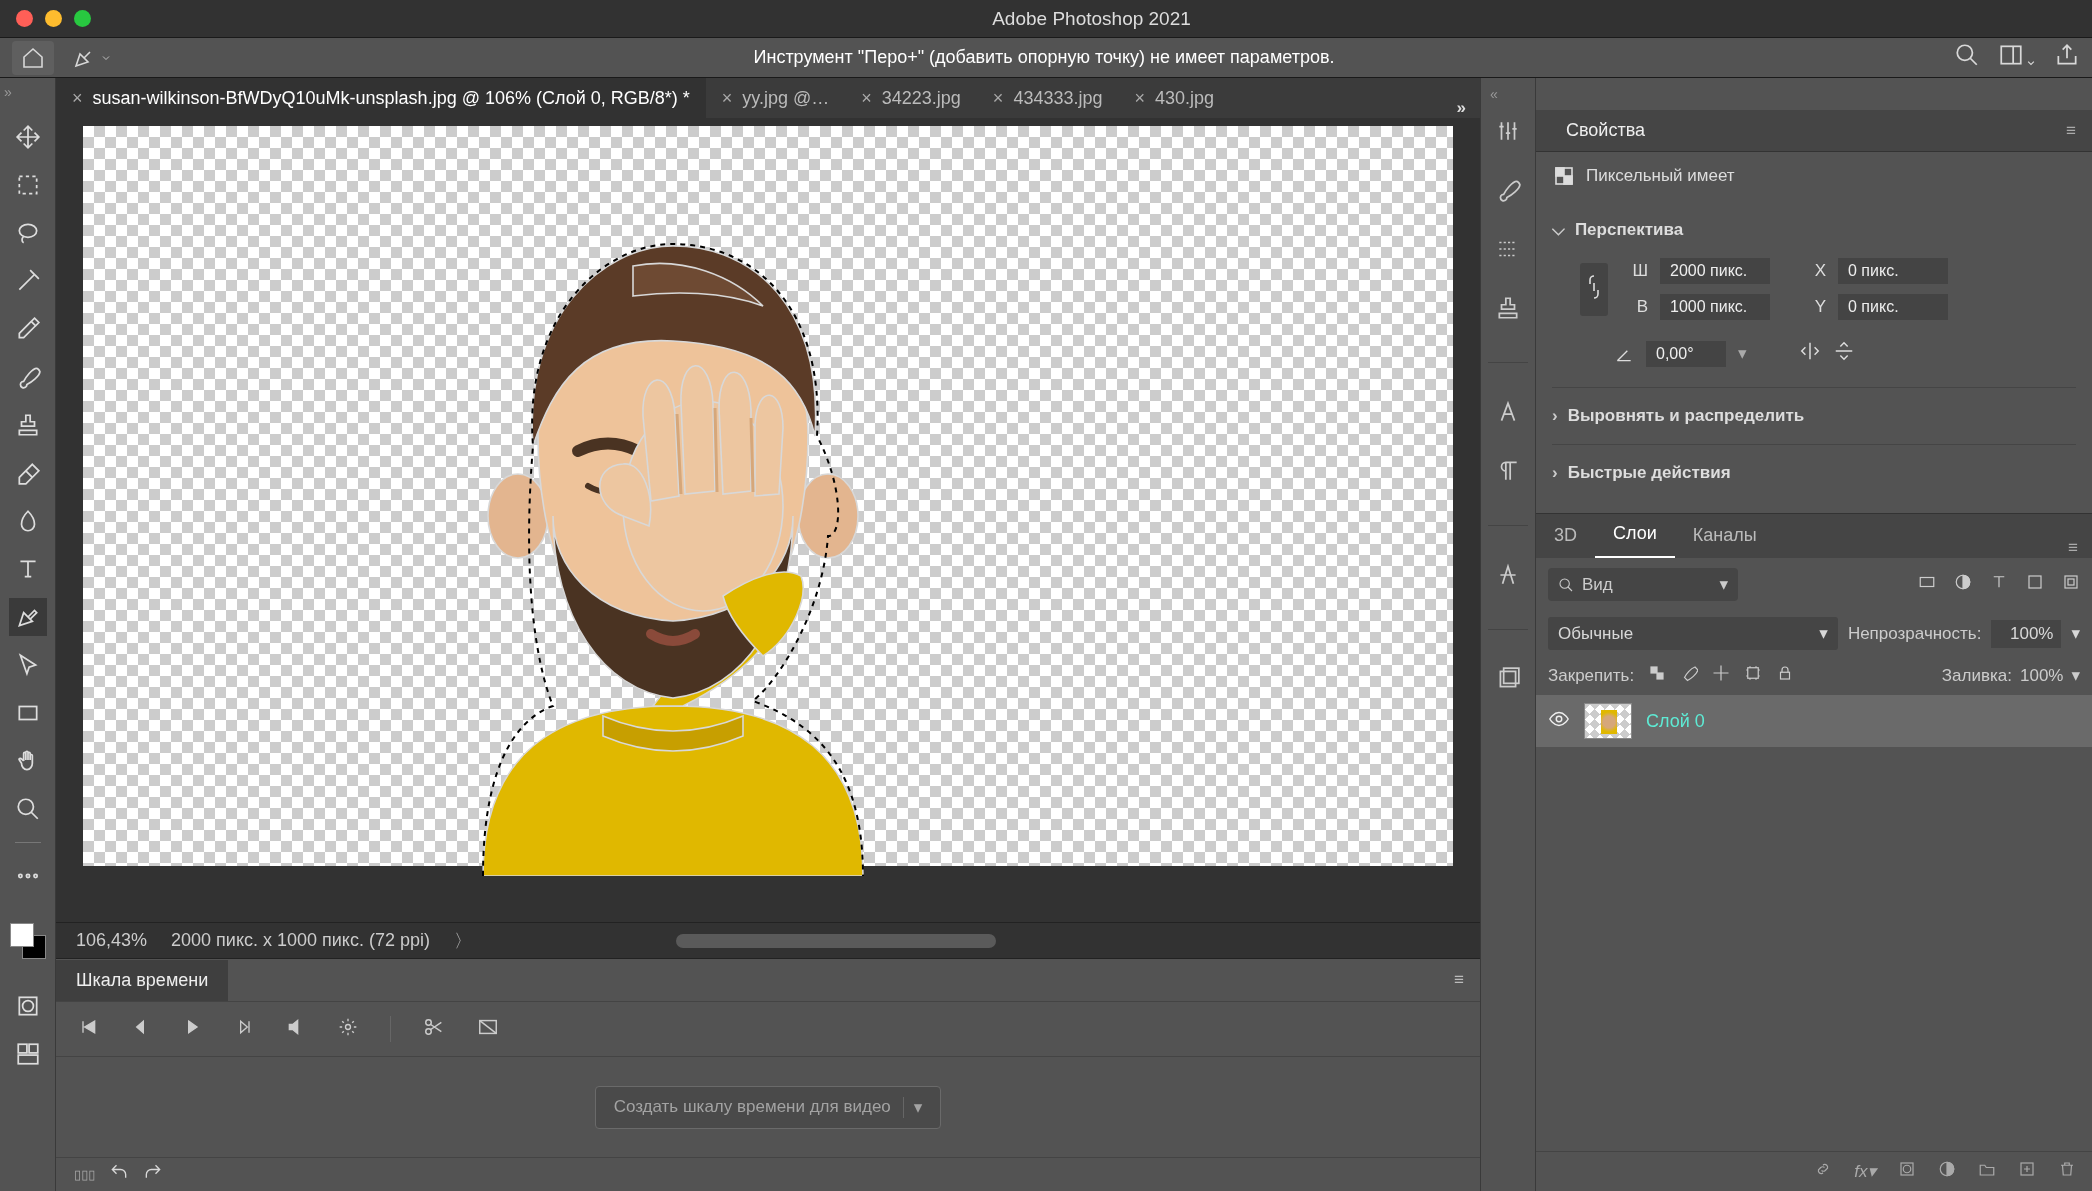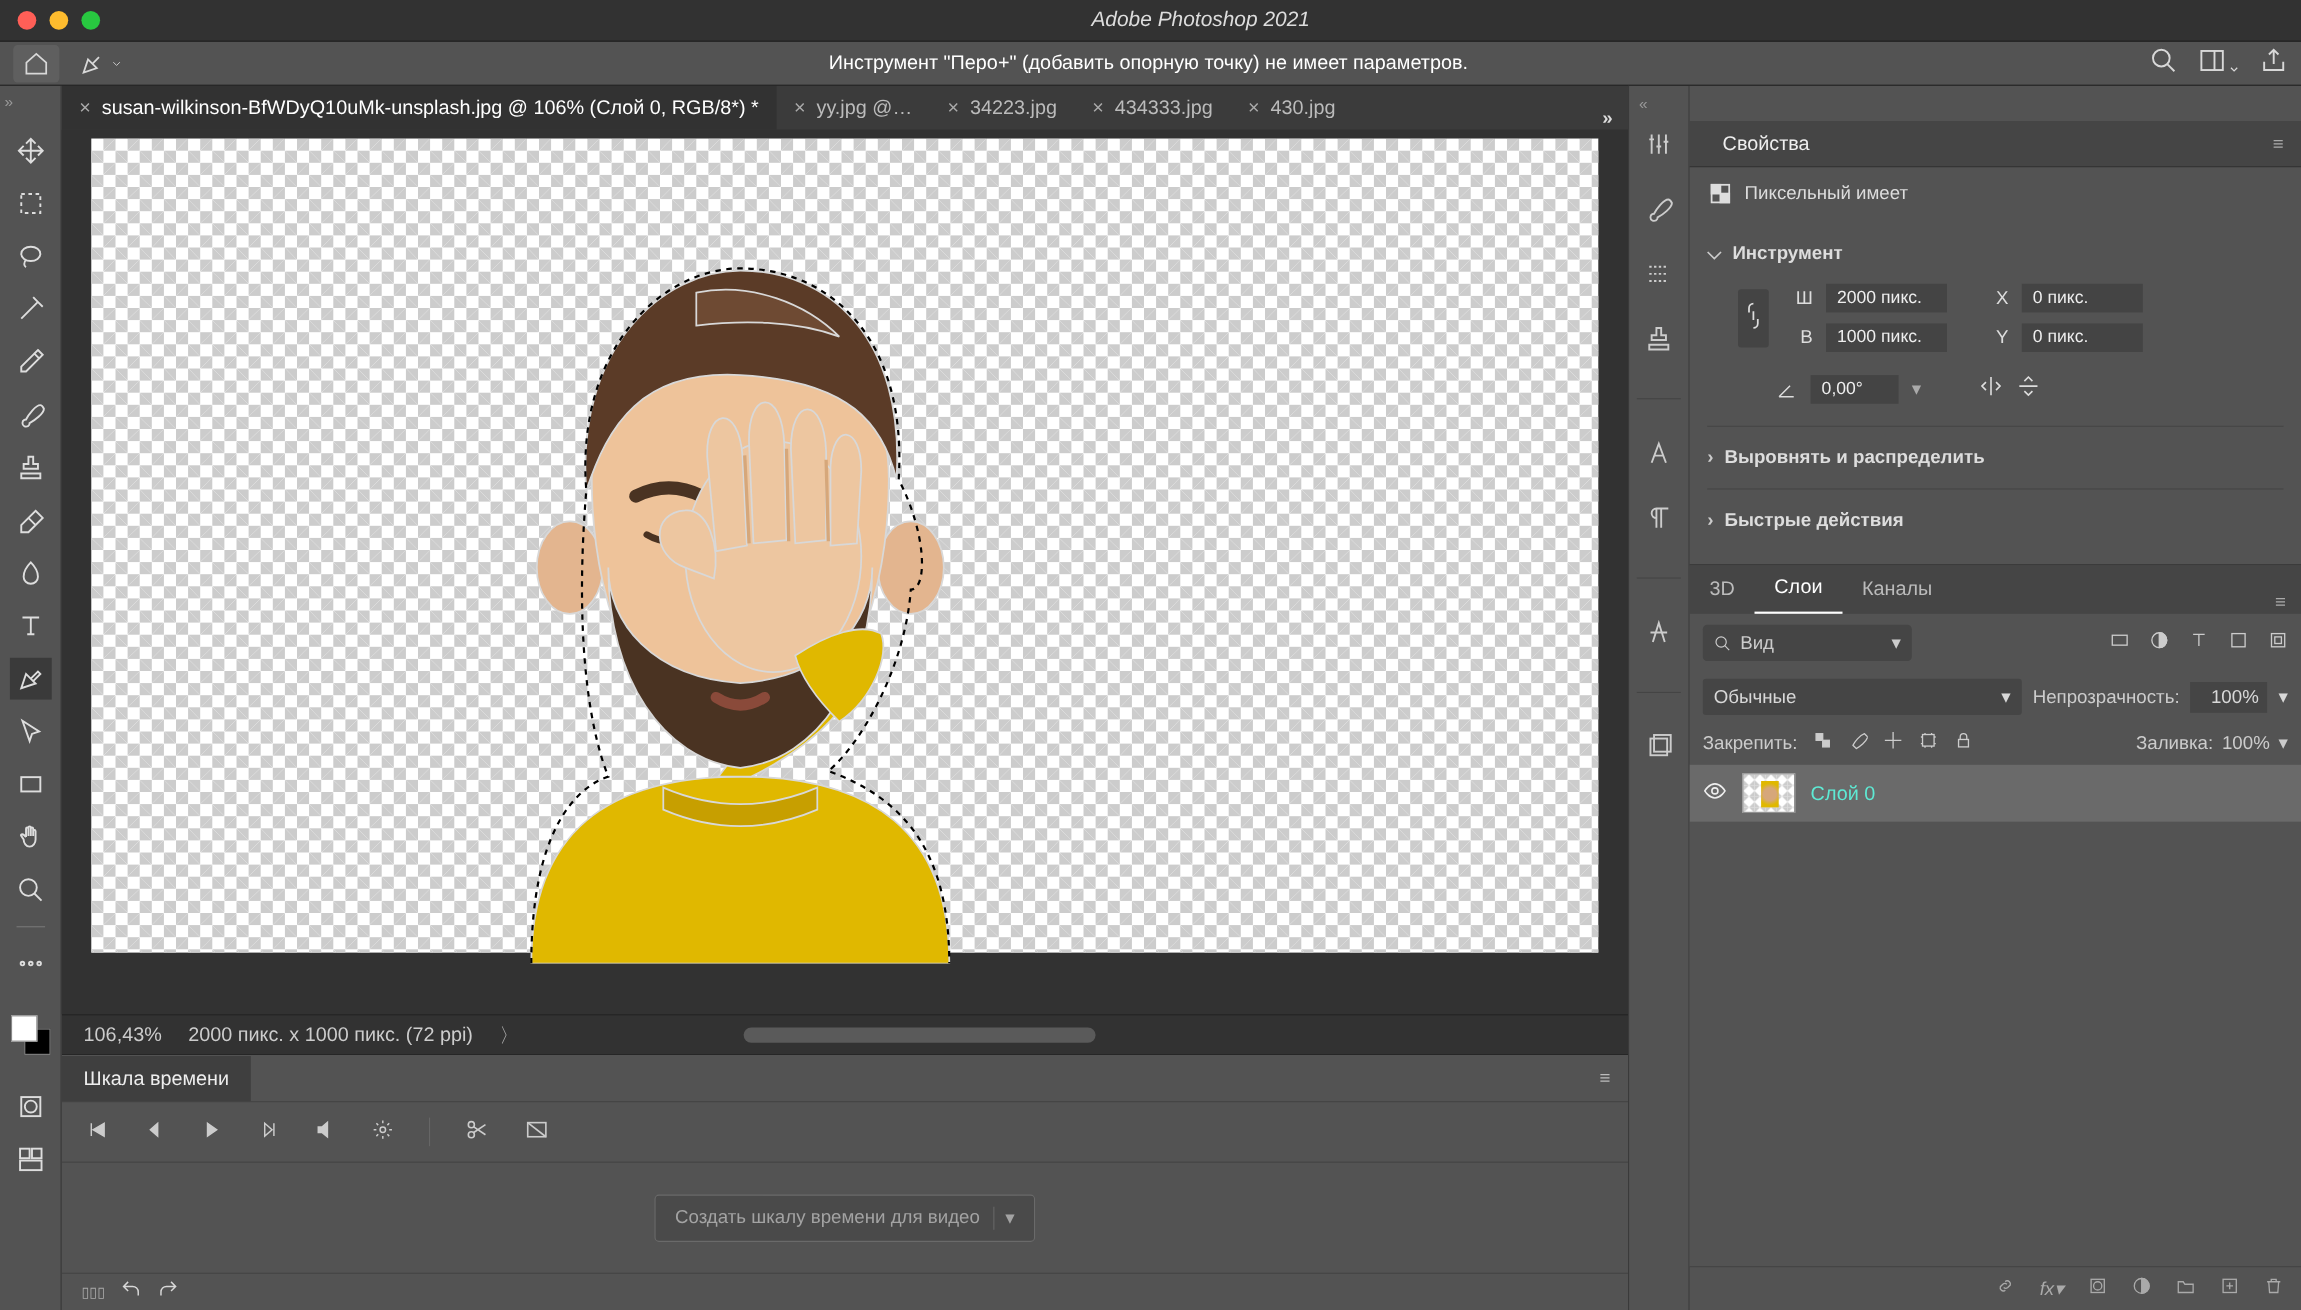--- a/index.html
+++ b/index.html
@@ -1,21 +1,21 @@
 <!DOCTYPE html>
 <html><head>
 <meta charset="utf-8">
 <style>
 * { margin:0; padding:0; box-sizing:border-box; font-family:-apple-system,BlinkMacSystemFont,"Segoe UI",sans-serif; user-select:none; }
 body { background:#323232; width:2092px; height:1191px; overflow:hidden; color:#d8d8d8; font-size:17px; }
 .titlebar { height:38px; background:#323232; display:flex; align-items:center; border-bottom:1px solid #1a1a1a; }
 .traffic { display:flex; gap:12px; padding-left:16px; }
 .dot { width:17px; height:17px; border-radius:50%; }
 .dot.red{background:#ff5f57;} .dot.yellow{background:#febc2e;} .dot.green{background:#28c840;}
-.titlebar .title{flex:1;text-align:center;color:#ddd;font-size:19px;font-style:italic;}
+.titlebar .title{flex:1;text-align:center;color:#ddd;font-size:19px;}
 .optbar{height:40px;background:#535353;display:flex;align-items:center;padding:0 12px;border-bottom:1px solid #1a1a1a;}
 .home-btn{width:42px;height:34px;background:#5f5f5f;border-radius:4px;display:flex;align-items:center;justify-content:center;margin-right:18px;}
 .tool-ind{display:flex;align-items:center;gap:4px;margin-right:22px;}
 .optbar .msg{flex:1;text-align:center;color:#fff;font-size:18px;}
 .opt-right{display:flex;gap:18px;align-items:center;}
 .main{display:flex;height:calc(100% - 78px);}
 .toolbox{width:56px;background:#535353;display:flex;flex-direction:column;align-items:center;padding-top:40px;gap:10px;border-right:1px solid #3a3a3a;position:relative;}
 .toolbox .handle{position:absolute;top:6px;left:4px;font-size:14px;color:#999;}
 .tool{width:38px;height:38px;display:flex;align-items:center;justify-content:center;color:#ddd;cursor:pointer;}
 .tool.active{background:#3a3a3a;}
@@ -405,21 +405,21 @@
         <svg width="24" height="24" viewBox="0 0 24 24">
             <rect x="4" y="4" width="16" height="16"></rect>
             <rect x="4" y="4" width="8" height="8" fill="currentColor"></rect>
             <rect x="12" y="12" width="8" height="8" fill="currentColor"></rect>
           </svg>
         <span>Пиксельный имеет</span>
       </div>
       <div class="sect">
         <div class="sect-hdr">
             <span class="chev-r">⌵</span>
-            <span>Инструмент</span>
+            <span>Перспектива</span>
           </div>
         <div class="fields">
           <div style="display:flex;align-items:center;gap:8px;">
             <div class="link-icon"><svg width="16" height="28" viewBox="0 0 16 28">
                   <path d="M8 3a4 4 0 00-4 4v4M8 25a4 4 0 004-4v-4M8 10v8"></path>
                 </svg></div>
             <div>
               <div class="frow">
                   <span class="lbl">Ш</span>
                   <span class="val">2000 пикс.</span>

